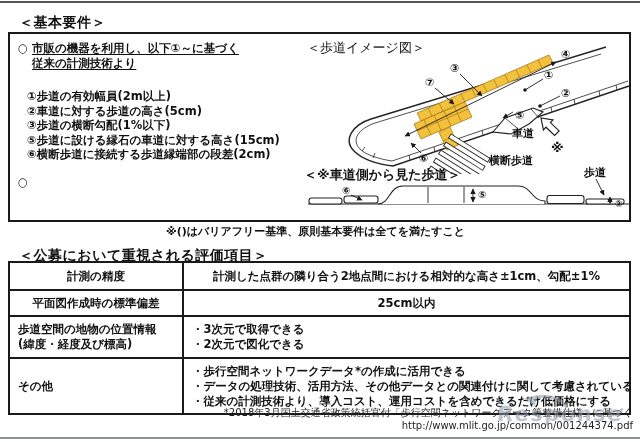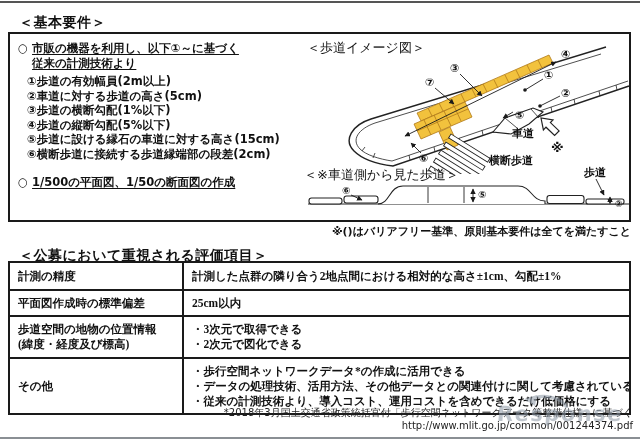--- a/index.html
+++ b/index.html
@@ -13,39 +13,39 @@
   .sec-title{position:absolute;left:11px;margin:8px;font-size:14px;font-weight:bold;letter-spacing:.5px;white-space:nowrap;}
   .sec-title.t1{top:6px;}
   .sec-title.t2{top:239px;}
 
   
   .box1{position:absolute;left:8px;top:32px;width:623px;height:190px;border:2px solid #1a1a1a;box-sizing:border-box;background:#fff;}
   .req-col{position:absolute;left:8px;top:7px;width:292px;font-size:11.5px;font-weight:bold;line-height:15px;}
   .bullet-row{display:flex;gap:4px;white-space:nowrap;}
   .bullet-row .marker{flex:0 0 auto;}
   .uline{text-decoration:underline;text-underline-offset:2px;}
-  .req-items{margin-top:3px;margin-left:9px;}
+  .req-items{margin-top:18px;margin-left:9px;}
   .req-item{white-space:nowrap;line-height:14.6px;}
   .bullet-two{margin-top:13px;}
 
   .diagram-title{position:absolute;left:297px;top:5px;font-size:13px;font-weight:normal;white-space:nowrap;}
-  .cross-title{position:absolute;left:294px;top:132px;font-size:13px;font-weight:normal;white-space:nowrap;z-index:3;}
+  .cross-title{position:absolute;left:294px;top:132px;font-size:13px;font-weight:bold;white-space:nowrap;z-index:3;}
   svg.persp{position:absolute;left:295px;top:12px;z-index:2;}
   svg.cross{position:absolute;left:296px;top:130px;z-index:1;}
-  .box-note{position:absolute;left:0;top:224px;width:631px;text-align:right;font-size:11px;font-weight:bold;white-space:nowrap;}
+  .box-note{position:absolute;left:0;top:224px;width:631px;text-align:center;font-size:11px;font-weight:bold;white-space:nowrap;}
 
   
   table.eval{position:absolute;left:8px;top:261px;width:623px;border-collapse:collapse;table-layout:fixed;}
   table.eval td{border:2px solid #1a1a1a;padding:2px 8px;font-size:11.5px;font-weight:bold;vertical-align:middle;overflow:hidden;}
   table.eval td.c1{width:156px;}
-  table.eval tr.r1 td{height:22px;}
-  table.eval tr.r2 td{height:20px;}
+  table.eval tr.r1 td{height:22px;text-align:center;}
+  table.eval tr.r2 td{height:20px;text-align:center;}
   table.eval tr.r3 td{height:36px;margin-left:44px;}
   table.eval tr.r4 td{height:50px;}
-  .cell-line{white-space:nowrap;line-height:15px;font-family:Liberation Serif, serif;}
+  .cell-line{white-space:nowrap;line-height:15px;}
 
   
   .footnote{position:absolute;right:7px;top:407px;text-align:right;font-size:10px;line-height:12.5px;color:#222;white-space:nowrap;}
 
   
   .watermark{position:absolute;left:497px;top:394px;width:142px;height:36px;opacity:.55;z-index:5;pointer-events:none;}
   .watermark .wm-text{position:absolute;left:0;top:8px;font-size:21px;font-weight:bold;letter-spacing:1.5px;color:#8d99a6;transform:skewX(-4deg);}
   .watermark svg{position:absolute;left:26px;top:-2px;}
 </style>
 </head>
@@ -64,27 +64,25 @@
         <span class="marker">○</span>
         <span class="uline">
           <span>市販の機器を利用し、以下①～に基づく</span><br>
           <span>従来の計測技術より</span>
         </span>
       </div>
       <div class="req-items">
         <div class="req-item">①歩道の有効幅員(2m以上)</div>
         <div class="req-item">②車道に対する歩道の高さ(5cm)</div>
         <div class="req-item">③歩道の横断勾配(1%以下)</div>
-        <div class="req-item">④歩道の縦断勾配(5%以下)</div>
         <div class="req-item">⑤歩道に設ける縁石の車道に対する高さ(15cm)</div>
         <div class="req-item">⑥横断歩道に接続する歩道縁端部の段差(2cm)</div>
       </div>
       <div class="bullet-row bullet-two">
         <span class="marker">○</span>
-        <span class="uline">1/500の平面図、1/50の断面図の作成</span>
       </div>
     </div>
 
     <div class="diagram-title">＜歩道イメージ図＞</div>
 
     <svg class="persp" width="332" height="128" viewBox="0 0 332 128">
       <defs>
         <marker id="ah1" markerWidth="7" markerHeight="7" refX="5.5" refY="3" orient="auto-start-reverse">
           <path d="M0,0 L6,3 L0,6 Z" fill="#1a1a1a"></path>
         </marker>

